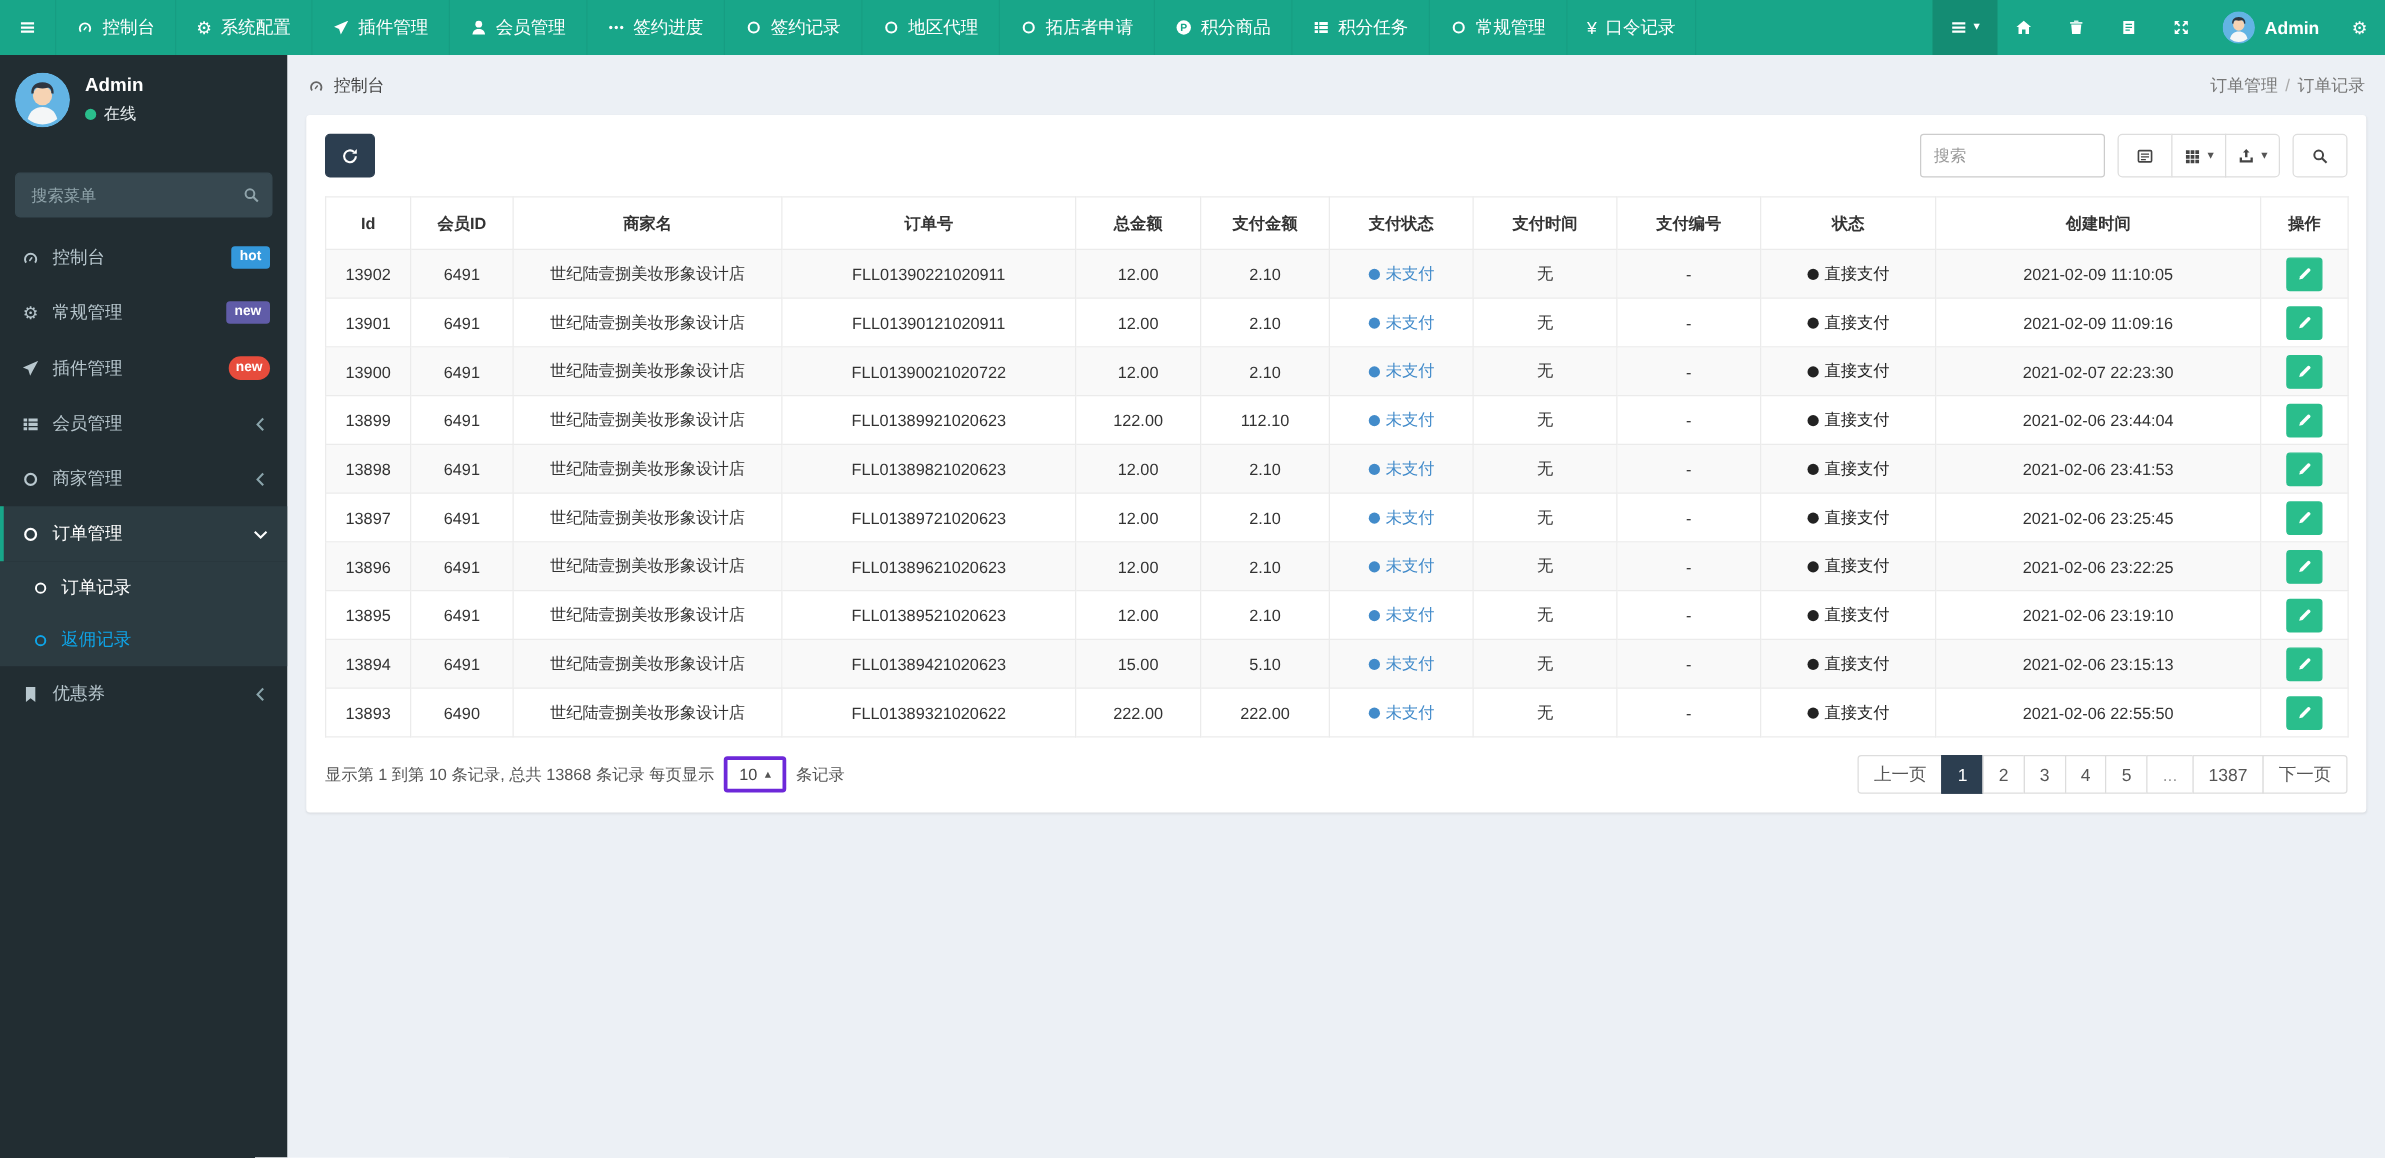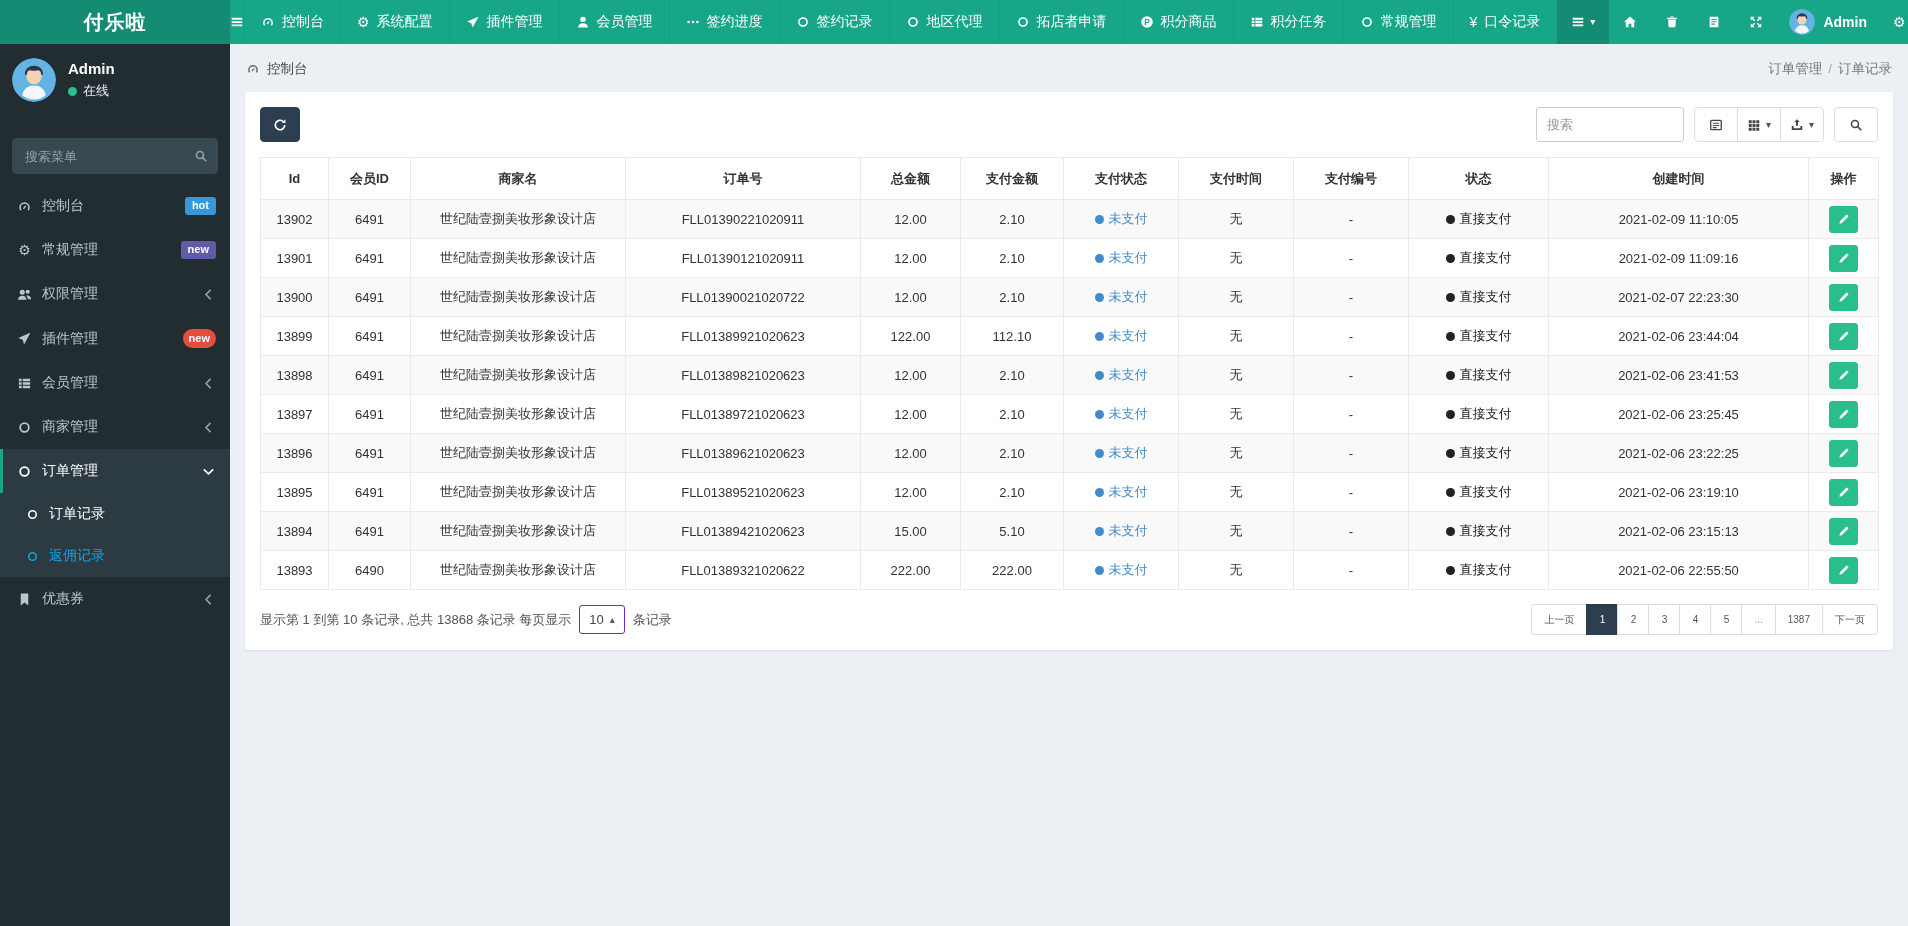--- a/index.html
+++ b/index.html
@@ -83,33 +83,32 @@
   .pay-unpaid{color:var(--blue);}
   .pay-unpaid .cell-dot{background:var(--blue);}
   .pay-direct{color:#222;}
   .pay-direct .cell-dot{background:#222;}
   .btn-edit{width:29px;height:27px;background:var(--green);border:1px solid var(--green);border-radius:3px;color:#fff;display:inline-flex;align-items:center;justify-content:center;cursor:pointer;}
   .btn-edit .icon{width:12px;height:12px;}
 
   
   .table-footer{display:flex;align-items:center;justify-content:space-between;margin-top:14px;}
   .summary{font-size:13px;color:#555;display:flex;align-items:center;gap:8px;}
-  .pagesize-btn{height:29px;padding:0 9px;display:inline-flex;align-items:center;gap:6px;border:1px solid #6d28d9;border-radius:3px;background:#fff;cursor:pointer;font-size:13px;color:#444;}
+  .pagesize-btn{height:29px;padding:0 9px;display:inline-flex;align-items:center;gap:6px;border:3px solid #6d28d9;border-radius:3px;background:#fff;cursor:pointer;font-size:13px;color:#444;}
   .pagination{display:inline-flex;list-style:none;}
-  .page-btn{min-width:32px;height:31px;padding:0 12px;display:inline-flex;align-items:center;justify-content:center;border:1px solid #ddd;background:#fff;color:#555;font-size:10px;cursor:pointer;margin-left:-1px;}
+  .page-btn{min-width:32px;height:31px;padding:0 12px;display:inline-flex;align-items:center;justify-content:center;border:1px solid #ddd;background:#fff;color:#555;font-size:14px;cursor:pointer;margin-left:-1px;}
   .page-btn.first{border-radius:3px 0 0 3px;margin-left:0;}
   .page-btn.last{border-radius:0 3px 3px 0;}
   .page-btn.active{background:var(--navy);border-color:var(--navy);color:#fff;}
   .page-btn.dots{cursor:default;color:#999;}
 </style>
 </head>
 <body>
 
 <div class="navbar">
-  <div class="brand">付乐啦</div>
   <div class="nav-toggle">
       <span class="icon">
         <svg viewBox="0 0 16 16" fill="currentColor">
           <path d="M2 3.2h12v2.1H2zM2 7h12v2.1H2zM2 10.8h12v2.1H2z"></path>
         </svg>
       </span>
     </div>
   <div class="nav-items" id="nav-items">
       <div class="nav-item">
         <span class="icon">
@@ -299,38 +298,20 @@
           </span>
           <span class="lbl">控制台</span>
           <span class="badge" style="background: rgb(52, 152, 219);">hot</span>
         </div>
       </li>
       <li>
         <div class="menu-item">
           <span class="icon txt">⚙</span>
           <span class="lbl">常规管理</span>
           <span class="badge" style="background: rgb(96, 92, 168);">new</span>
-        </div>
-      </li>
-      <li>
-        <div class="menu-item">
-          <span class="icon">
-            <svg viewBox="0 0 16 16" fill="currentColor">
-              <circle cx="5.6" cy="5.6" r="2.7"></circle>
-              <path d="M1 13.6c.3-2.9 2.1-4.3 4.6-4.3s4.3 1.4 4.6 4.3z"></path>
-              <circle cx="11.4" cy="5" r="2.2"></circle>
-              <path d="M11 9c2.4 0 3.8 1.4 4.1 4h-3.3c-.3-1.7-1-3-2.3-3.7z"></path>
-            </svg>
-          </span>
-          <span class="lbl">权限管理</span>
-          <span class="icon chev">
-            <svg viewBox="0 0 16 16" fill="currentColor">
-              <path d="M10.2 3 5.4 8l4.8 5" fill="none" stroke="currentColor" stroke-width="1.8"></path>
-            </svg>
-          </span>
         </div>
       </li>
       <li>
         <div class="menu-item">
           <span class="icon">
             <svg viewBox="0 0 16 16" fill="currentColor">
               <path d="M14.6 1.6 1.4 7.4l4.6 1.9 1.6 5.1 2-3.7 4.9-9.1z"></path>
             </svg>
           </span>
           <span class="lbl">插件管理</span>

